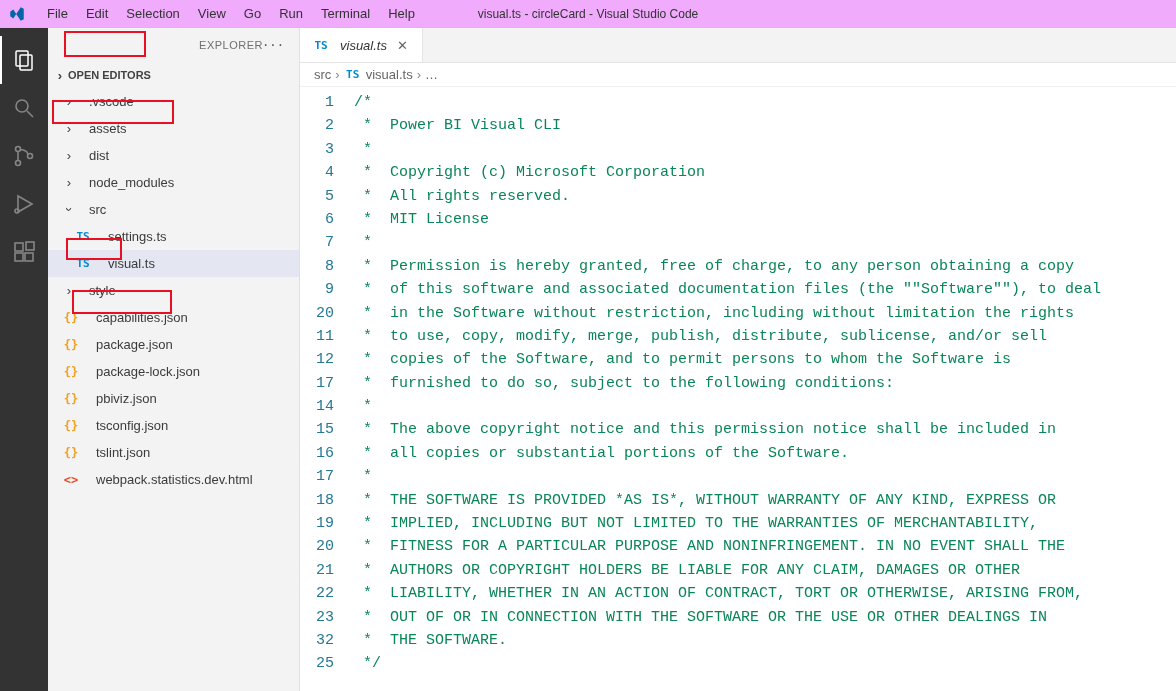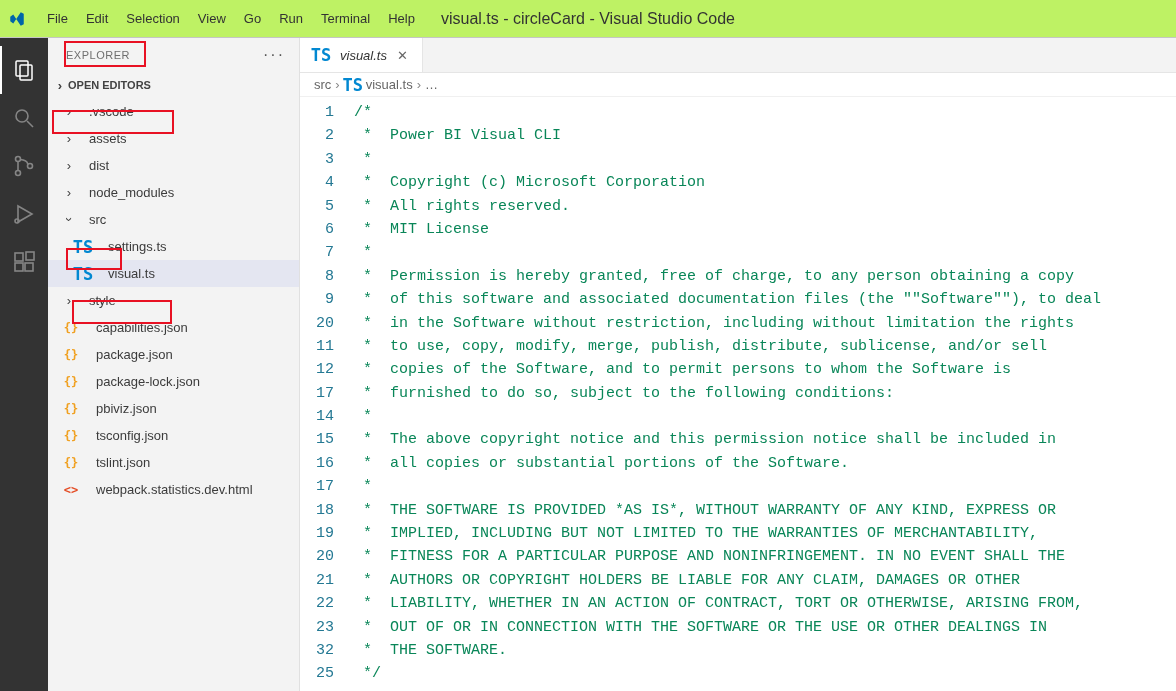--- a/index.html
+++ b/index.html
@@ -8,22 +8,22 @@
     font-family: "Segoe UI", -apple-system, Helvetica, Arial, sans-serif;
     font-size: 13px;
     color: #333;
     background: #fff;
     overflow: hidden;
   }
   .app { display: flex; flex-direction: column; height: 100vh; }
 
   
   .menu-bar {
-    height: 38px;
-    background: #bef264;
+    height: 28px;
+    background: #f0abfc;
     display: flex;
     align-items: center;
     color: #333;
     padding: 0 0 0 8px;
     border-bottom: 1px solid #c5c5c5;
     position: relative;
   }
   .menu-logo {
     width: 18px; height: 18px;
     margin-right: 12px;
@@ -32,21 +32,21 @@
   .menu-bar .menu-item {
     padding: 4px 9px;
     cursor: default;
   }
   .window-title {
     position: absolute;
     left: 0; right: 0;
     text-align: center;
     pointer-events: none;
     color: #333;
-    font-size: 16px;
+    font-size: 12px;
   }
 
   .main { flex: 1; display: flex; min-height: 0; }
 
   
   .activity-bar {
     width: 48px;
     background: #333333;
     display: flex;
     flex-direction: column;
@@ -74,21 +74,21 @@
     width: 252px;
     background: #f3f3f3;
     border-right: 1px solid #e0e0e0;
     display: flex;
     flex-direction: column;
     overflow-y: auto;
   }
   .sidebar-title-row {
     display: flex;
     align-items: center;
-    justify-content: space-between;
+    justify-content: flex-end;
     padding: 8px 14px 8px 18px;
   }
   .sidebar-title {
     font-size: 11px;
     color: #6f6f6f;
     letter-spacing: 0.5px;
   }
   .sidebar-actions { color: #555; font-size: 16px; letter-spacing: 2px; }
   .section-header, .tree-row {
     display: flex;
@@ -116,21 +116,21 @@
     margin-right: 1px;
   }
   .tree-row .file-label { margin-left: 12px; }
   .file-icon {
     width: 18px; display: inline-flex; justify-content: center;
     margin-right: 4px;
     font-family: Consolas, monospace;
     font-size: 12px;
     font-weight: 600;
   }
-  .file-icon.ts { color: #0288d1; font-size: 17px; }
+  .file-icon.ts { color: #0288d1; font-size: 11px; }
   .file-icon.json { color: #f0a020; }
   .file-icon.html { color: #e44d26; }
 
   
   .hl {
     position: absolute;
     border: 2px solid #e81123;
     pointer-events: none;
   }
 

